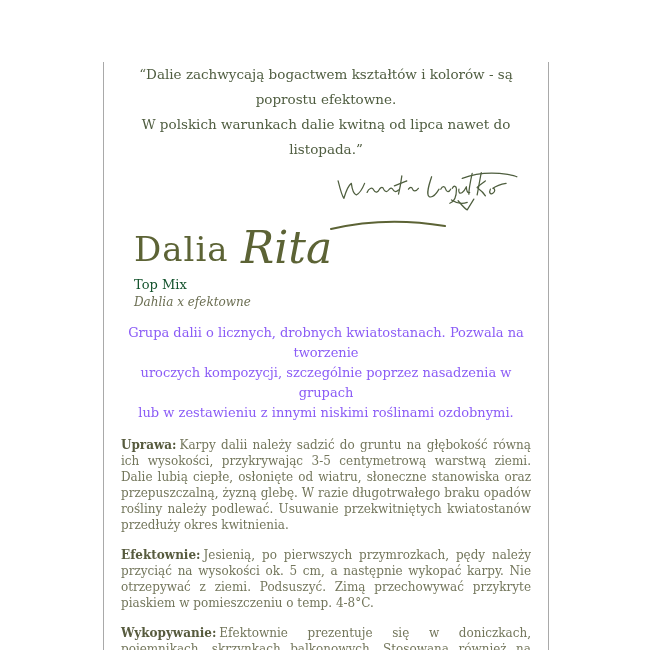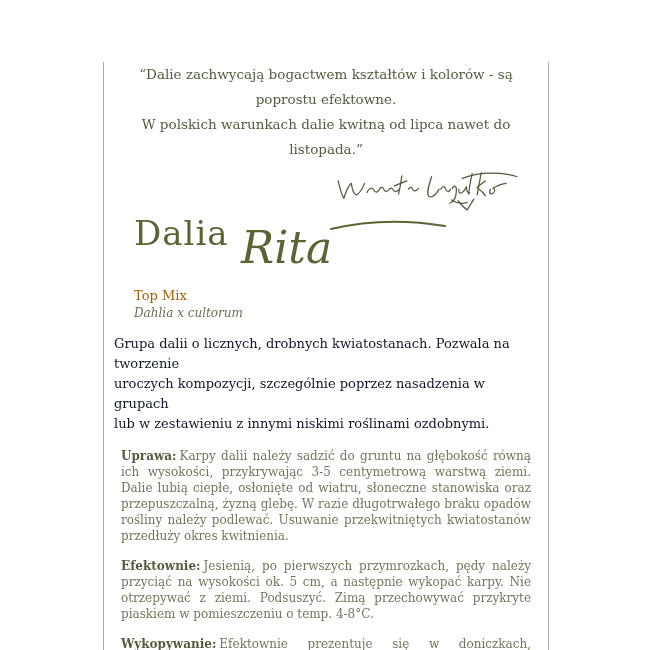--- a/index.html
+++ b/index.html
@@ -11,28 +11,28 @@
     box-sizing:border-box;position:relative;
     width:446px;height:644px;margin-left:103px;background:#fff;
     border-left:1px solid #a9a9a9;border-right:1px solid #a9a9a9;border-bottom:1px solid #a9a9a9;
   }
   .quote{
     margin:62px 18px 0;text-align:center;
     font-size:13.5px;line-height:25px;color:#4f5d40;white-space:pre-line;
   }
   .signature-row{margin:4px 16px 0 0;height:48px;display:flex;justify-content:flex-end;}
   .title-block{margin:2px 0 0 30px;}
-  .title-row{display:flex;}
+  .title-row{display:flex;align-items:flex-end;}
   .genus{font-size:34px;line-height:1.05;color:#5c6335;letter-spacing:1px;}
   .variety-svg{margin-left:10px;margin-bottom:-6px;}
-  .series{font-size:13px;color:#a16207;margin-top:20px;}
+  .series{font-size:13px;color:#14532d;margin-top:9px;}
   .latin{font-size:12px;font-style:italic;color:#6b6e52;margin-top:3px;}
   .intro{
-    margin:14px 10px 0;font-size:13px;line-height:20px;
-    color:#0f172a;white-space:pre-line;
+    margin:14px 10px 0;text-align:center;font-size:13px;line-height:20px;
+    color:#8b5cf6;white-space:pre-line;
   }
   .sections{margin:14px 17px 0;}
   p.section{font-size:12px;line-height:16px;color:#73765b;text-align:justify;margin:0 0 14px;}
   p.section strong{color:#575b3e;margin-right:3px;}
   svg{display:block;}
 </style>
 </head>
 <body>
 
 <div class="card">
@@ -64,21 +64,21 @@
 
   <div class="title-block">
     <div class="title-row">
       <span class="genus">Dalia</span>
       <svg class="variety-svg" width="210" height="58" viewBox="0 0 210 58">
         <text x="2" y="47" font-family="DejaVu Serif, Liberation Serif, serif" font-style="italic" font-size="44" fill="#5c6335">Rita</text>
         <path d="M92 13 C130 4 170 4 206 10" stroke="#5c6335" stroke-width="2" fill="none" stroke-linecap="round"></path>
       </svg>
     </div>
     <div class="series">Top Mix</div>
-    <div class="latin">Dahlia x cultorum</div>
+    <div class="latin">Dahlia x efektowne</div>
   </div>
 
   <div class="intro">Grupa dalii o licznych, drobnych kwiatostanach. Pozwala na tworzenie
 uroczych kompozycji, szczególnie poprzez nasadzenia w grupach
 lub w zestawieniu z innymi niskimi roślinami ozdobnymi.</div>
 
   <div class="sections">
     <p class="section">
       <strong>Uprawa:</strong><span>Karpy dalii należy sadzić do gruntu na głębokość równą ich wysokości, przykrywając 3-5 centymetrową warstwą ziemi. Dalie lubią ciepłe, osłonięte od wiatru, słoneczne stanowiska oraz przepuszczalną, żyzną glebę. W razie długotrwałego braku opadów rośliny należy podlewać. Usuwanie przekwitniętych kwiatostanów przedłuży okres kwitnienia.</span>
     </p>

